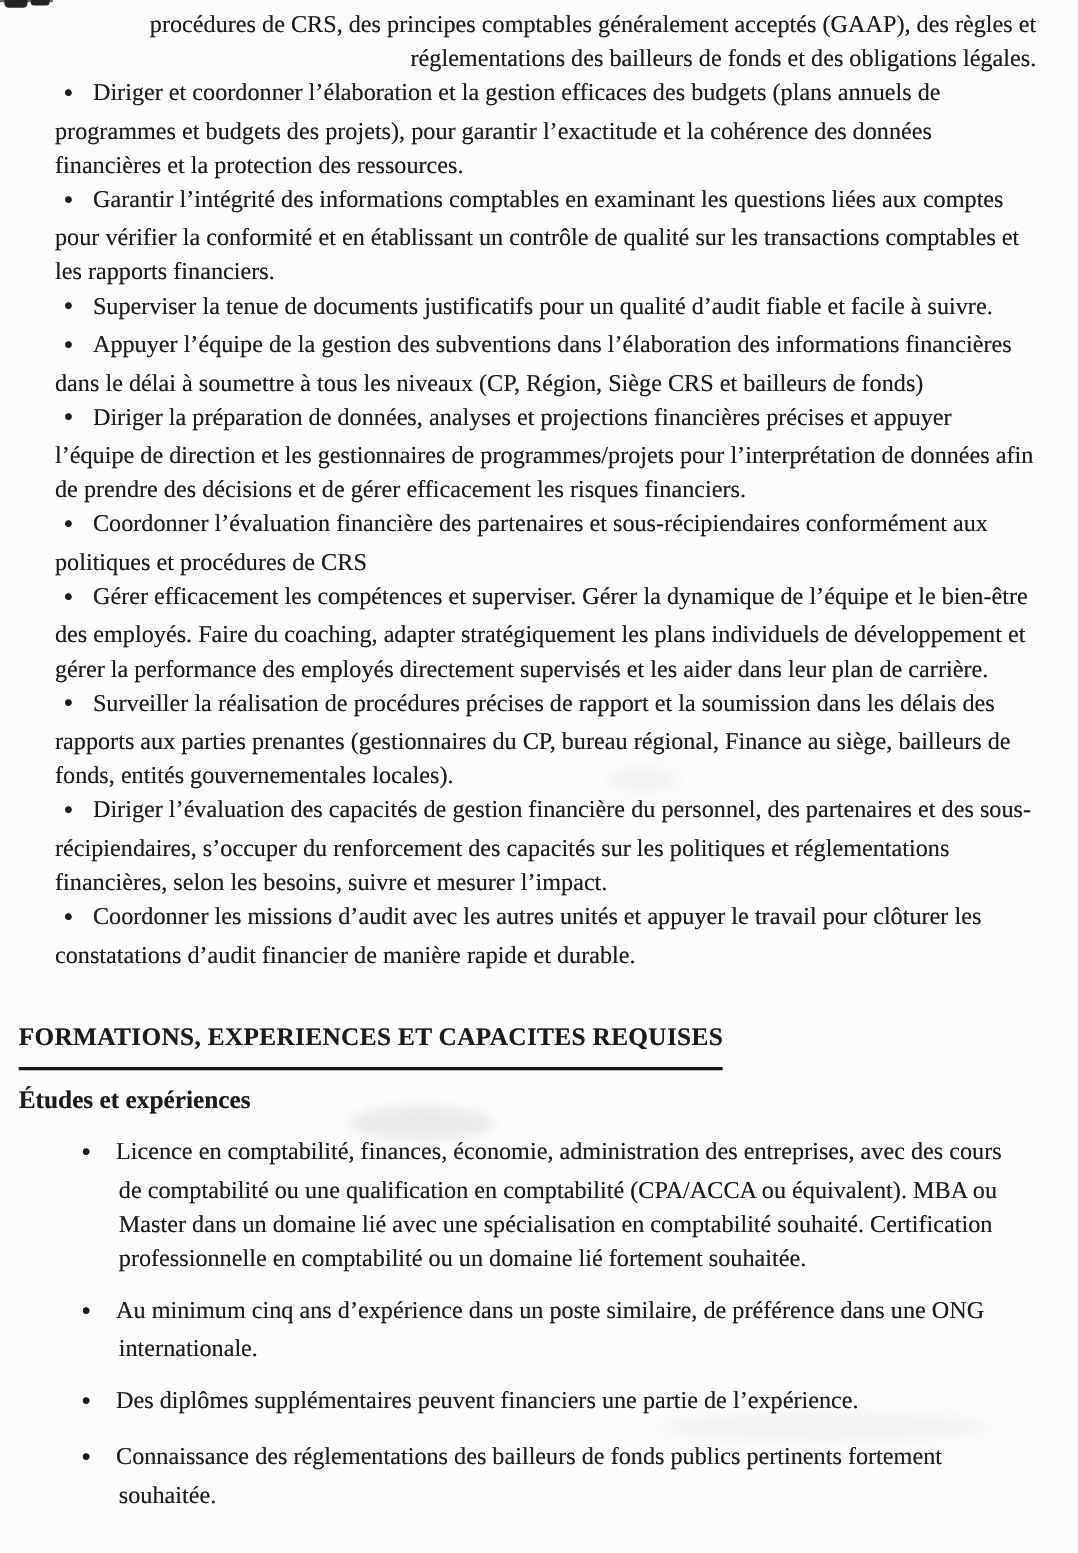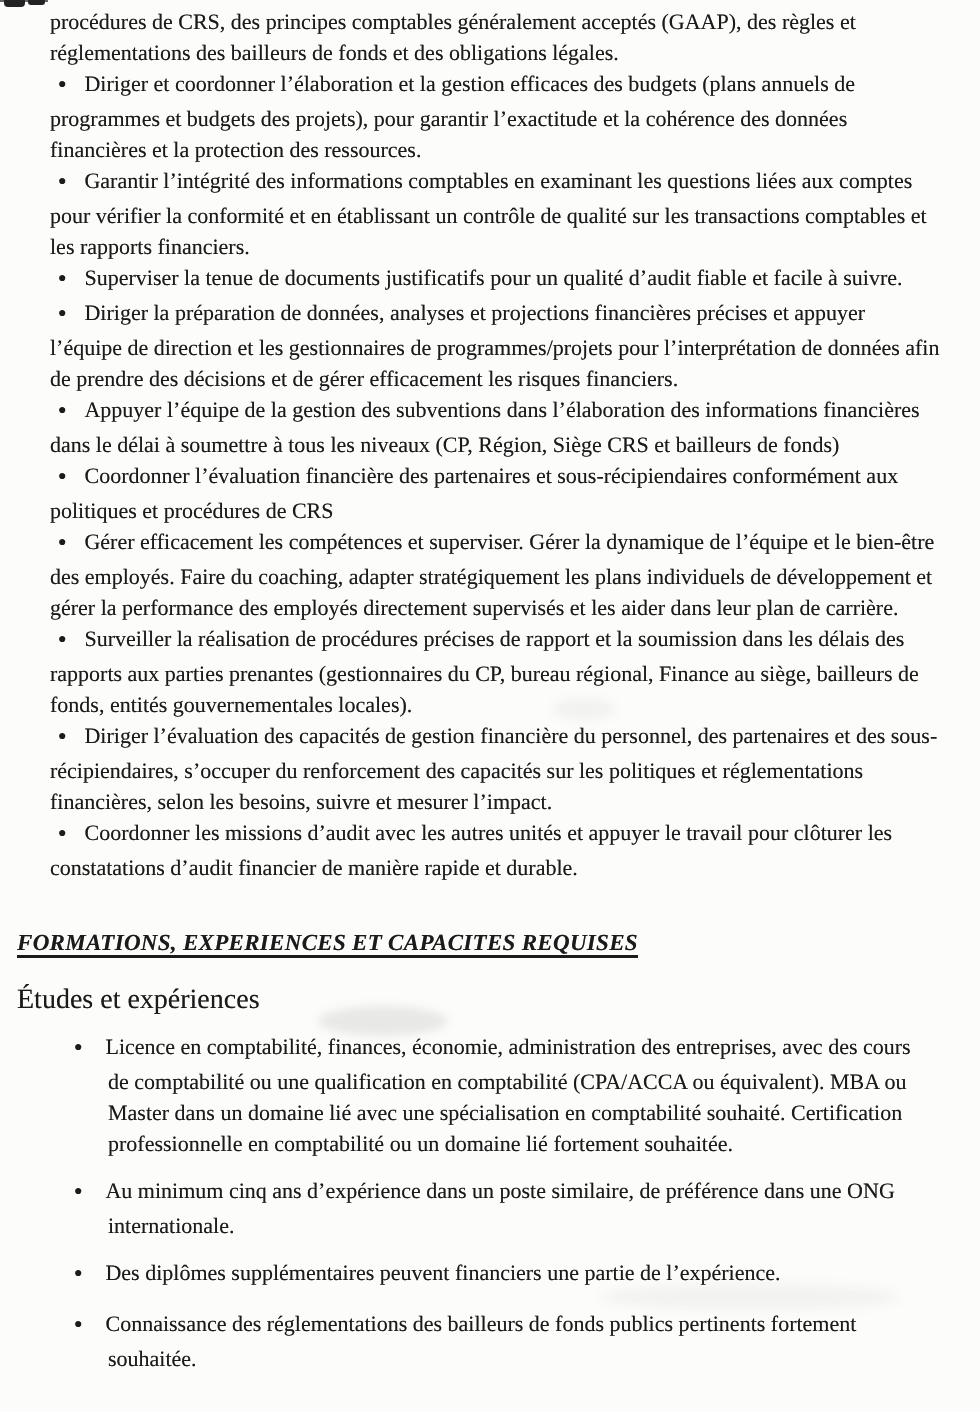--- a/index.html
+++ b/index.html
@@ -12,21 +12,21 @@
     color: #1b1b1b;
   }
   .page {
     position: absolute;
     left: 50px; top: 6px; width: 892px;
     font-size: 22px;
     line-height: 31px;
     text-rendering: geometricPrecision;
     text-shadow: 0 0 0.4px rgba(20,20,20,0.55);
   }
-  .para { margin: 0; }
+  .para { margin: 0; text-align: right; }
   
   .bullet-hang { margin: 0; text-indent: 8px; }
   
   .li-classic { margin: 16px; padding-left: 42px; text-indent: -34px; }
   .blt {
     display: inline;
     font-size: 14px;
     position: relative; top: -3px;
     margin-right: 18px;
     letter-spacing: 0;
@@ -34,27 +34,26 @@
   .li-classic .blt { margin-right: 23px; }
   .section-heading {
     margin: 44px 0 26px -33px;
     font-weight: bold;
     font-size: 23px;
     letter-spacing: 0.3px;
     text-indent: 0;
   }
   .section-heading .u {
     border-bottom: 3px solid #1b1b1b;
-    padding-bottom: 0;
-    font-style: italic;
+    padding-bottom: 15px;
   }
   .subsection-heading {
     margin: 0 0 2px -33px;
-    font-weight: normal;
-    font-size: 28px;
+    font-weight: bold;
+    font-size: 23px;
     text-indent: 0;
   }
   
   .edge-mark { position: absolute; background: #232323; }
   .edge-mark.m1 { left: 4px;  top: 0; width: 21px; height: 7px; border-radius: 0 0 4px 4px; }
   .edge-mark.m2 { left: 28px; top: 0; width: 17px; height: 5px; border-radius: 0 0 3px 3px; }
   .edge-mark.m3 { left: 0;    top: 0; width: 48px; height: 2px; opacity: 0.7; }
   .smudge { position: absolute; pointer-events: none; border-radius: 50%; }
   .smudge.s1 { left: 318px; top: 1006px; width: 130px; height: 30px;
                background: rgba(60,60,60,0.10); filter: blur(5px); }
@@ -75,22 +74,22 @@
 <div class="smudge s2"></div>
 
 <div class="page">
 
   <p class="para">procédures de CRS, des principes comptables généralement acceptés (GAAP), des règles et réglementations des bailleurs de fonds et des obligations légales.</p>
 
   <div>
       <p class="bullet-hang"><span class="blt">●</span><span>Diriger et coordonner l’élaboration et la gestion efficaces des budgets (plans annuels de programmes et budgets des projets), pour garantir l’exactitude et la cohérence des données financières et la protection des ressources.</span></p>
       <p class="bullet-hang"><span class="blt">●</span><span>Garantir l’intégrité des informations comptables en examinant les questions liées aux comptes pour vérifier la conformité et en établissant un contrôle de qualité sur les transactions comptables et les rapports financiers.</span></p>
       <p class="bullet-hang"><span class="blt">●</span><span>Superviser la tenue de documents justificatifs pour un qualité d’audit fiable et facile à suivre.</span></p>
+      <p class="bullet-hang"><span class="blt">●</span><span>Appuyer l’équipe de la gestion des subventions dans l’élaboration des informations financières dans le délai à soumettre à tous les niveaux (CP, Région, Siège CRS et bailleurs de fonds)</span></p>
       <p class="bullet-hang"><span class="blt">●</span><span>Diriger la préparation de données, analyses et projections financières précises et appuyer l’équipe de direction et les gestionnaires de programmes/projets pour l’interprétation de données afin de prendre des décisions et de gérer efficacement les risques financiers.</span></p>
-      <p class="bullet-hang"><span class="blt">●</span><span>Appuyer l’équipe de la gestion des subventions dans l’élaboration des informations financières dans le délai à soumettre à tous les niveaux (CP, Région, Siège CRS et bailleurs de fonds)</span></p>
       <p class="bullet-hang"><span class="blt">●</span><span>Coordonner l’évaluation financière des partenaires et sous-récipiendaires conformément aux politiques et procédures de CRS</span></p>
       <p class="bullet-hang"><span class="blt">●</span><span>Gérer efficacement les compétences et superviser. Gérer la dynamique de l’équipe et le bien-être des employés. Faire du coaching, adapter stratégiquement les plans individuels de développement et gérer la performance des employés directement supervisés et les aider dans leur plan de carrière.</span></p>
       <p class="bullet-hang"><span class="blt">●</span><span>Surveiller la réalisation de procédures précises de rapport et la soumission dans les délais des rapports aux parties prenantes (gestionnaires du CP, bureau régional, Finance au siège, bailleurs de fonds, entités gouvernementales locales).</span></p>
       <p class="bullet-hang"><span class="blt">●</span><span>Diriger l’évaluation des capacités de gestion financière du personnel, des partenaires et des sous-récipiendaires, s’occuper du renforcement des capacités sur les politiques et réglementations financières, selon les besoins, suivre et mesurer l’impact.</span></p>
       <p class="bullet-hang"><span class="blt">●</span><span>Coordonner les missions d’audit avec les autres unités et appuyer le travail pour clôturer les constatations d’audit financier de manière rapide et durable.</span></p>
     </div>
 
   <h2 class="section-heading"><span class="u">FORMATIONS, EXPERIENCES ET CAPACITES REQUISES</span></h2>
 
   <h3 class="subsection-heading">Études et expériences</h3>

